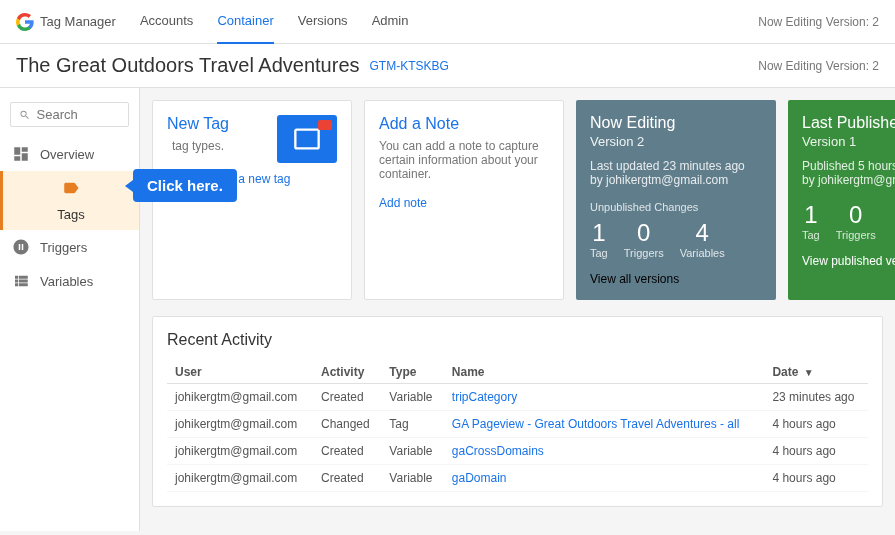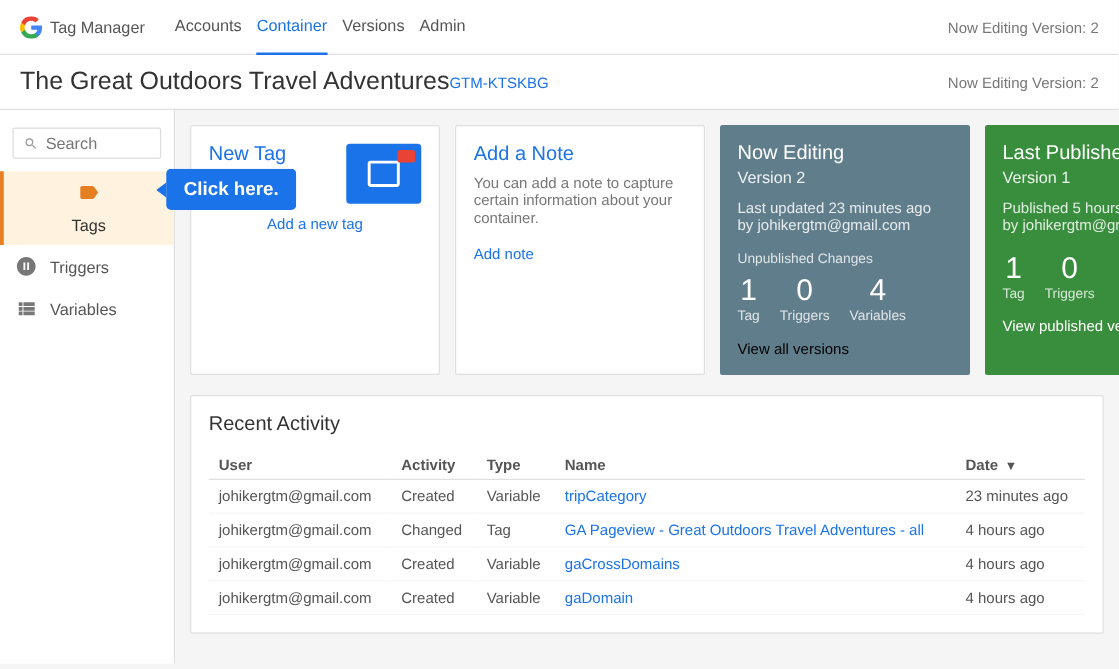--- a/index.html
+++ b/index.html
@@ -23,21 +23,21 @@
     .logo-google {
       width: 18px; height: 18px;
       display: inline-block;
     }
     .logo-text {
       font-size: 13px;
       color: #555;
     }
     .nav-links {
       display: flex;
-      gap: 12px;
+      gap: 24px;
       list-style: none;
       justify-content: space-between;
     }
     .nav-links li a {
       text-decoration: none;
       color: #555;
       font-size: 13px;
       padding: 14px 0;
       display: block;
     }
@@ -56,20 +56,21 @@
       background: #fff;
       padding: 10px 16px;
       border-bottom: 1px solid #e0e0e0;
       display: flex;
       align-items: center;
       justify-content: space-between;
     }
     .page-title-group {
       display: flex;
       align-items: center;
+      gap: 10px;
     }
     .page-title {
       font-size: 20px;
       font-weight: 400;
       color: #333;
     }
     .container-id {
       font-size: 12px;
       color: #1a73e8;
     }
@@ -363,20 +364,26 @@
 <div class="main-layout">
 
   <aside class="sidebar">
     <div class="search-box">
       <svg class="search-icon-svg" viewBox="0 0 24 24">
         <path fill="#999" d="M15.5 14h-.79l-.28-.27A6.471 6.471 0 0 0 16 9.5 6.5 6.5 0 1 0 9.5 16c1.61 0 3.09-.59 4.23-1.57l.27.28v.79l5 4.99L20.49 19l-4.99-5zm-6 0C7.01 14 5 11.99 5 9.5S7.01 5 9.5 5 14 7.01 14 9.5 11.99 14 9.5 14z"></path>
       </svg>
       <input class="search-input" type="text" placeholder="Search" style="">
     </div>
 
+    <div class="sidebar-item">
+      <svg class="sidebar-icon" viewBox="0 0 24 24">
+        <path d="M3 13h8V3H3v10zm0 8h8v-6H3v6zm10 0h8V11h-8v10zm0-18v6h8V3h-8z"></path>
+      </svg>
+      <span>Overview</span>
+    </div>
 
     <div class="sidebar-item active tooltip-container">
       <svg class="sidebar-icon" viewBox="0 0 24 24">
         <path d="M17.63 5.84C17.27 5.33 16.67 5 16 5L5 5.01C3.9 5.01 3 5.9 3 7v10c0 1.1.9 1.99 2 1.99L16 19c.67 0 1.27-.33 1.63-.84L22 12l-4.37-6.16z"></path>
       </svg>
       <span>Tags</span>
       <div class="tooltip-bubble">Click here.</div>
     </div>
 
     <div class="sidebar-item">

